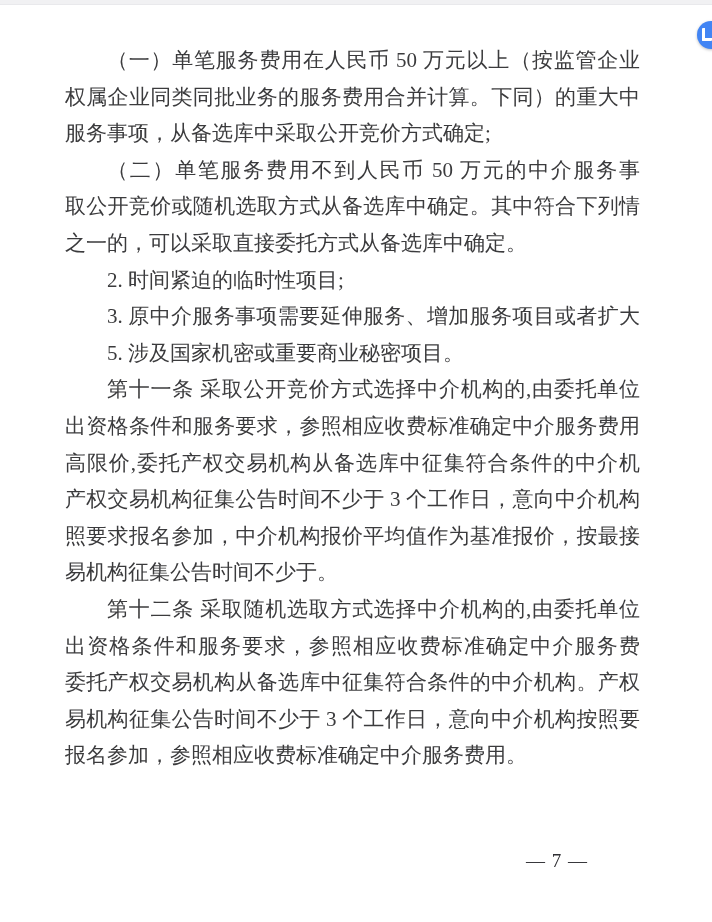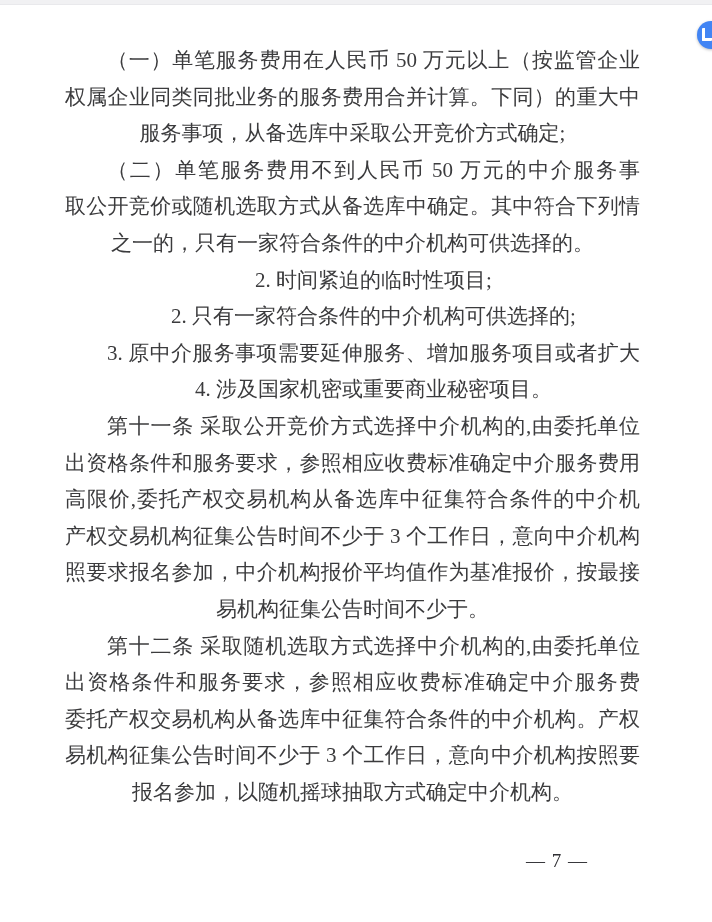--- a/index.html
+++ b/index.html
@@ -50,21 +50,21 @@
     top: 42px;
     width: 575px;
     color: #3b3b3d;
   }
   .ln {
     height: 36.6px;
     line-height: 36.6px;
     font-size: 21px;
     overflow: hidden;
     white-space: normal;
-    text-align: center;
+    text-align: left;
   }
   .jfy {
     text-align: justify;
     text-align-last: justify;
   }
   .ind {
     padding-left: 42px;
   }
   .pageno {
     position: absolute;
@@ -84,31 +84,30 @@
 <button class="fab" title="">
   <span class="fab-glyph"></span>
 </button>
 
 <div class="doc">
   <div class="ln jfy ind">（一）单笔服务费用在人民币 50 万元以上（按监管企业及其</div>
   <div class="ln jfy">权属企业同类同批业务的服务费用合并计算。下同）的重大中介</div>
   <div class="ln">服务事项，从备选库中采取公开竞价方式确定;</div>
   <div class="ln jfy ind">（二）单笔服务费用不到人民币 50 万元的中介服务事项，采</div>
   <div class="ln jfy">取公开竞价或随机选取方式从备选库中确定。其中符合下列情形</div>
-  <div class="ln">之一的，只有一家符合条件的中介机构可供选择的。</div>
+  <div class="ln">之一的，可以采取直接委托方式从备选库中确定。</div>
   <div class="ln ind">2. 时间紧迫的临时性项目;</div>
-  <div class="ln ind">2. 只有一家符合条件的中介机构可供选择的;</div>
   <div class="ln jfy ind">3. 原中介服务事项需要延伸服务、增加服务项目或者扩大服</div>
-  <div class="ln ind">4. 涉及国家机密或重要商业秘密项目。</div>
+  <div class="ln ind">5. 涉及国家机密或重要商业秘密项目。</div>
   <div class="ln jfy ind">第十一条 采取公开竞价方式选择中介机构的,由委托单位提</div>
   <div class="ln jfy">出资格条件和服务要求，参照相应收费标准确定中介服务费用最</div>
   <div class="ln jfy">高限价,委托产权交易机构从备选库中征集符合条件的中介机构。</div>
   <div class="ln jfy">产权交易机构征集公告时间不少于 3 个工作日，意向中介机构按</div>
   <div class="ln jfy">照要求报名参加，中介机构报价平均值作为基准报价，按最接近</div>
   <div class="ln">易机构征集公告时间不少于。</div>
   <div class="ln jfy ind">第十二条 采取随机选取方式选择中介机构的,由委托单位提</div>
   <div class="ln jfy">出资格条件和服务要求，参照相应收费标准确定中介服务费用，</div>
   <div class="ln jfy">委托产权交易机构从备选库中征集符合条件的中介机构。产权交</div>
   <div class="ln jfy">易机构征集公告时间不少于 3 个工作日，意向中介机构按照要求</div>
-  <div class="ln">报名参加，以随机摇球抽取方式确定中介机构。</div>
+  <div class="ln">报名参加，参照相应收费标准确定中介服务费用。</div>
 </div>
 
 <div class="pageno">— 7 —</div>
 
 </body></html>

